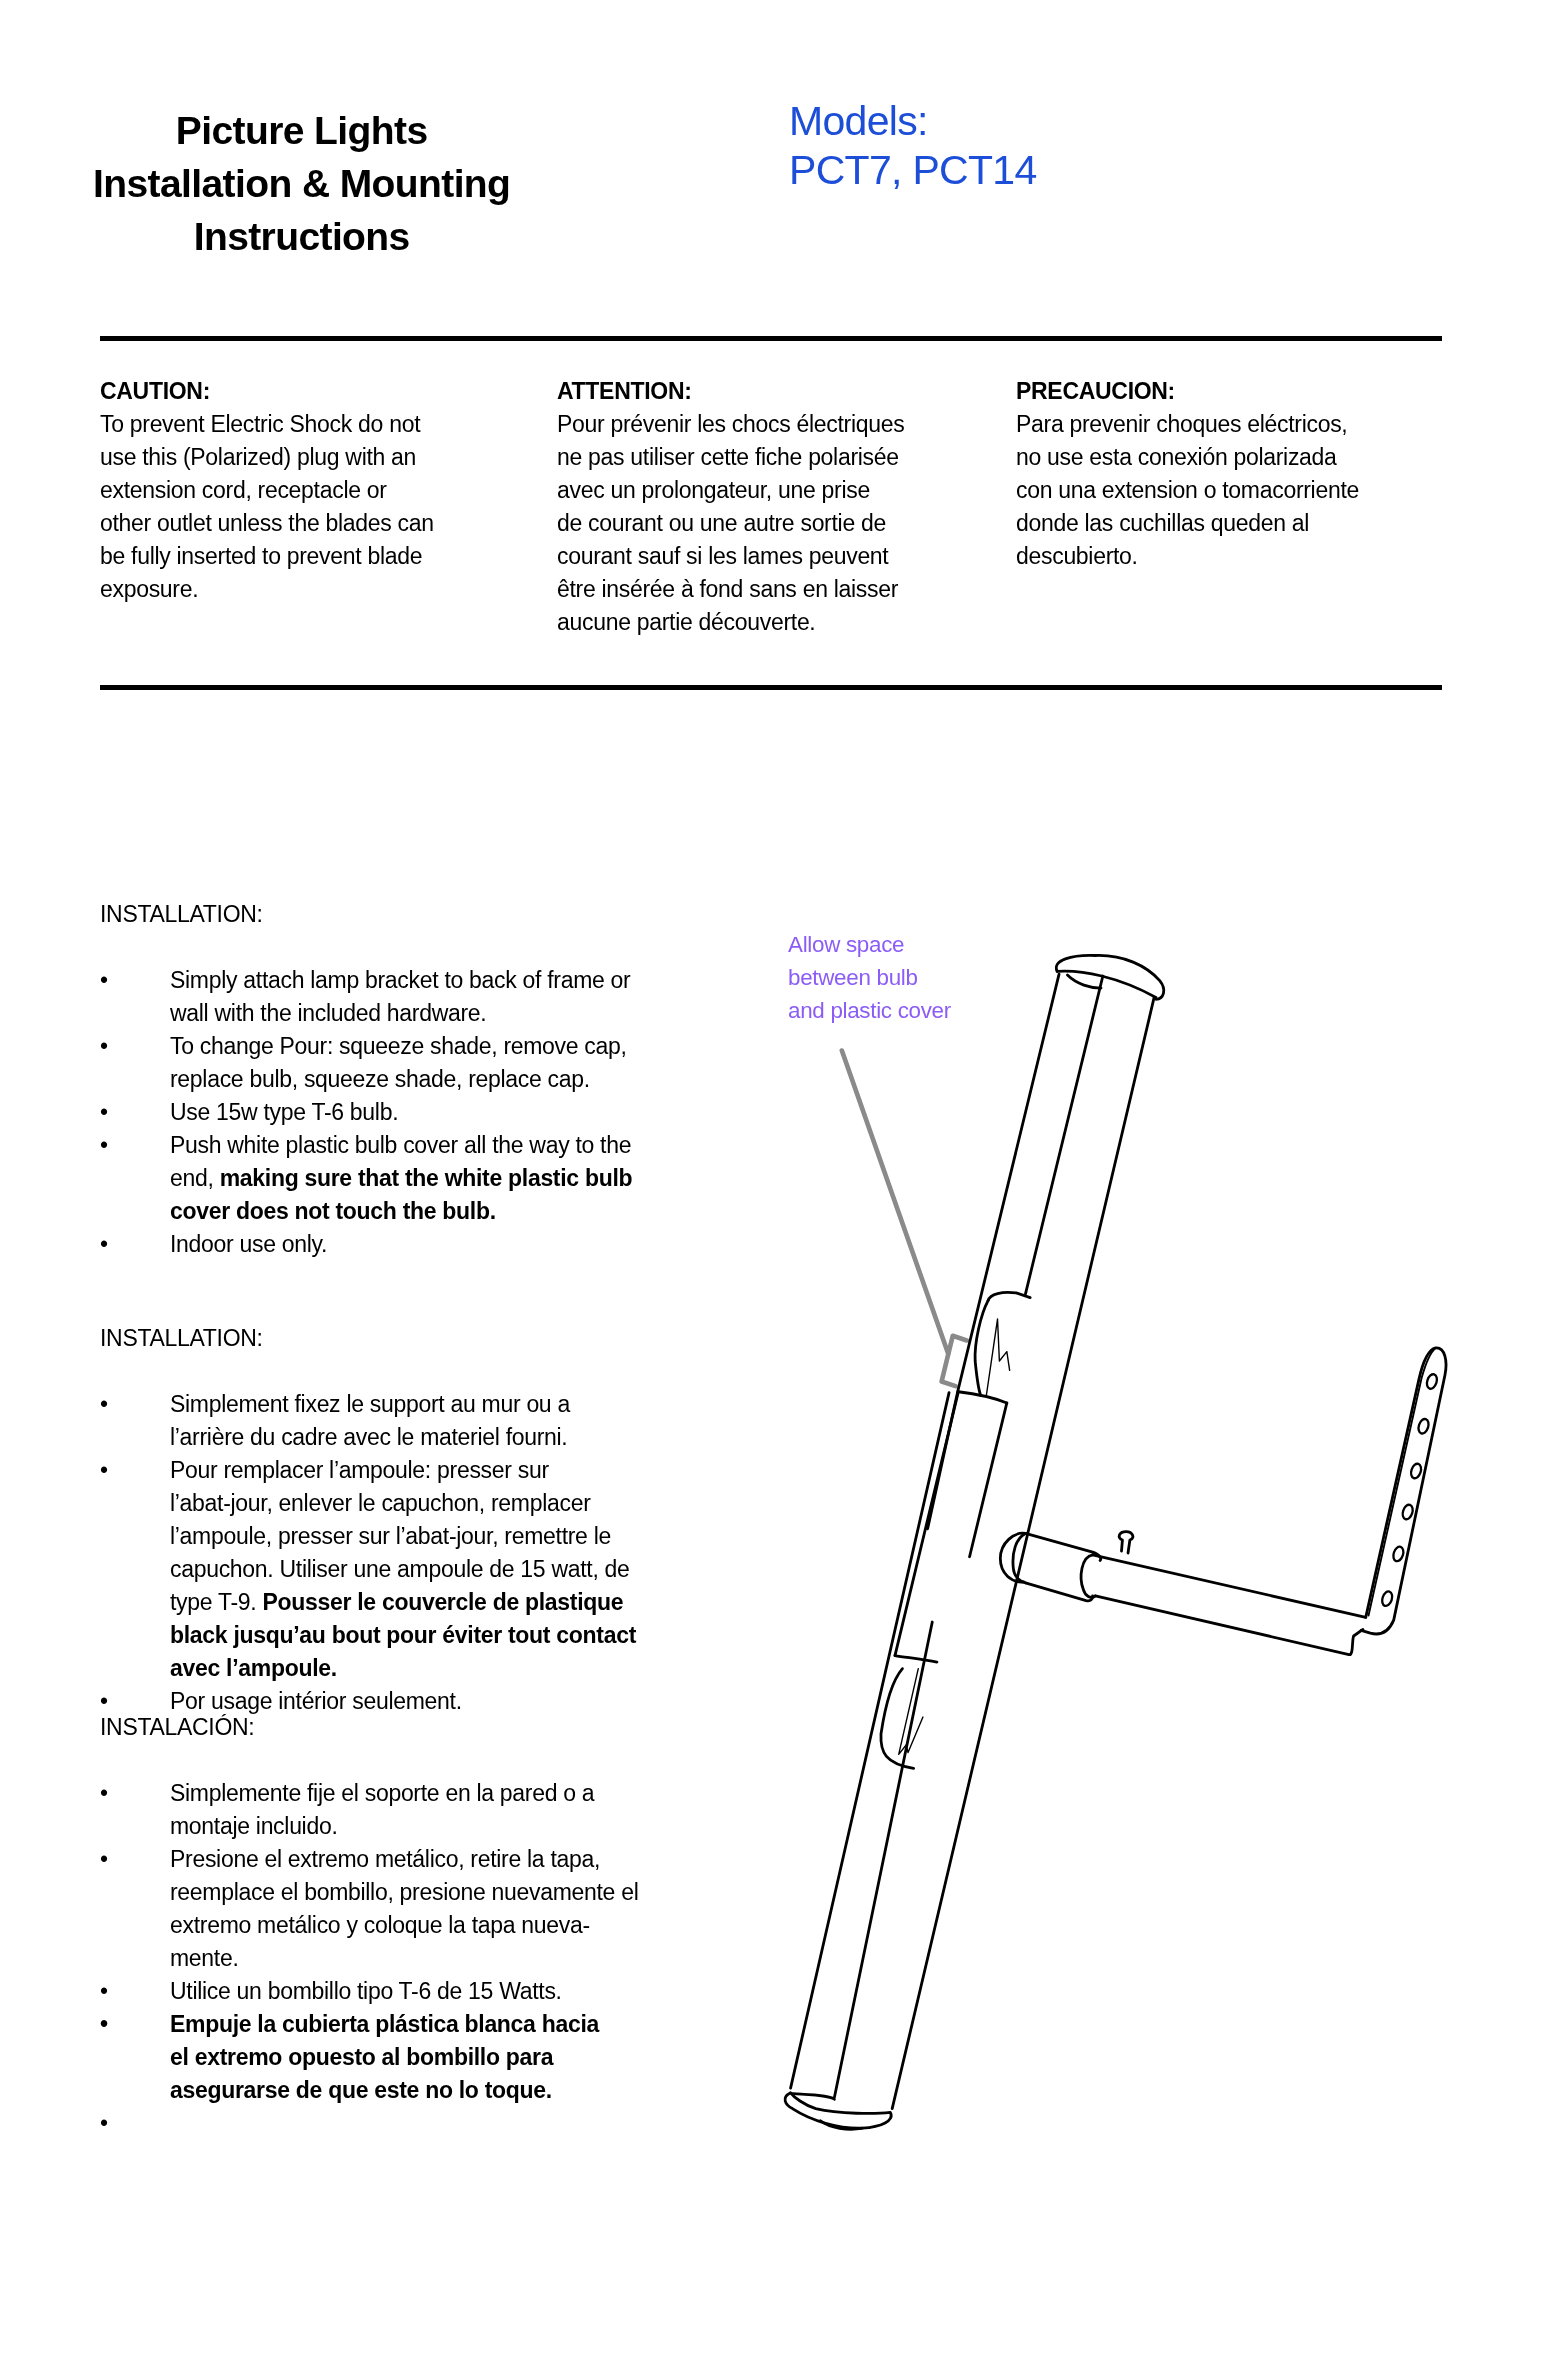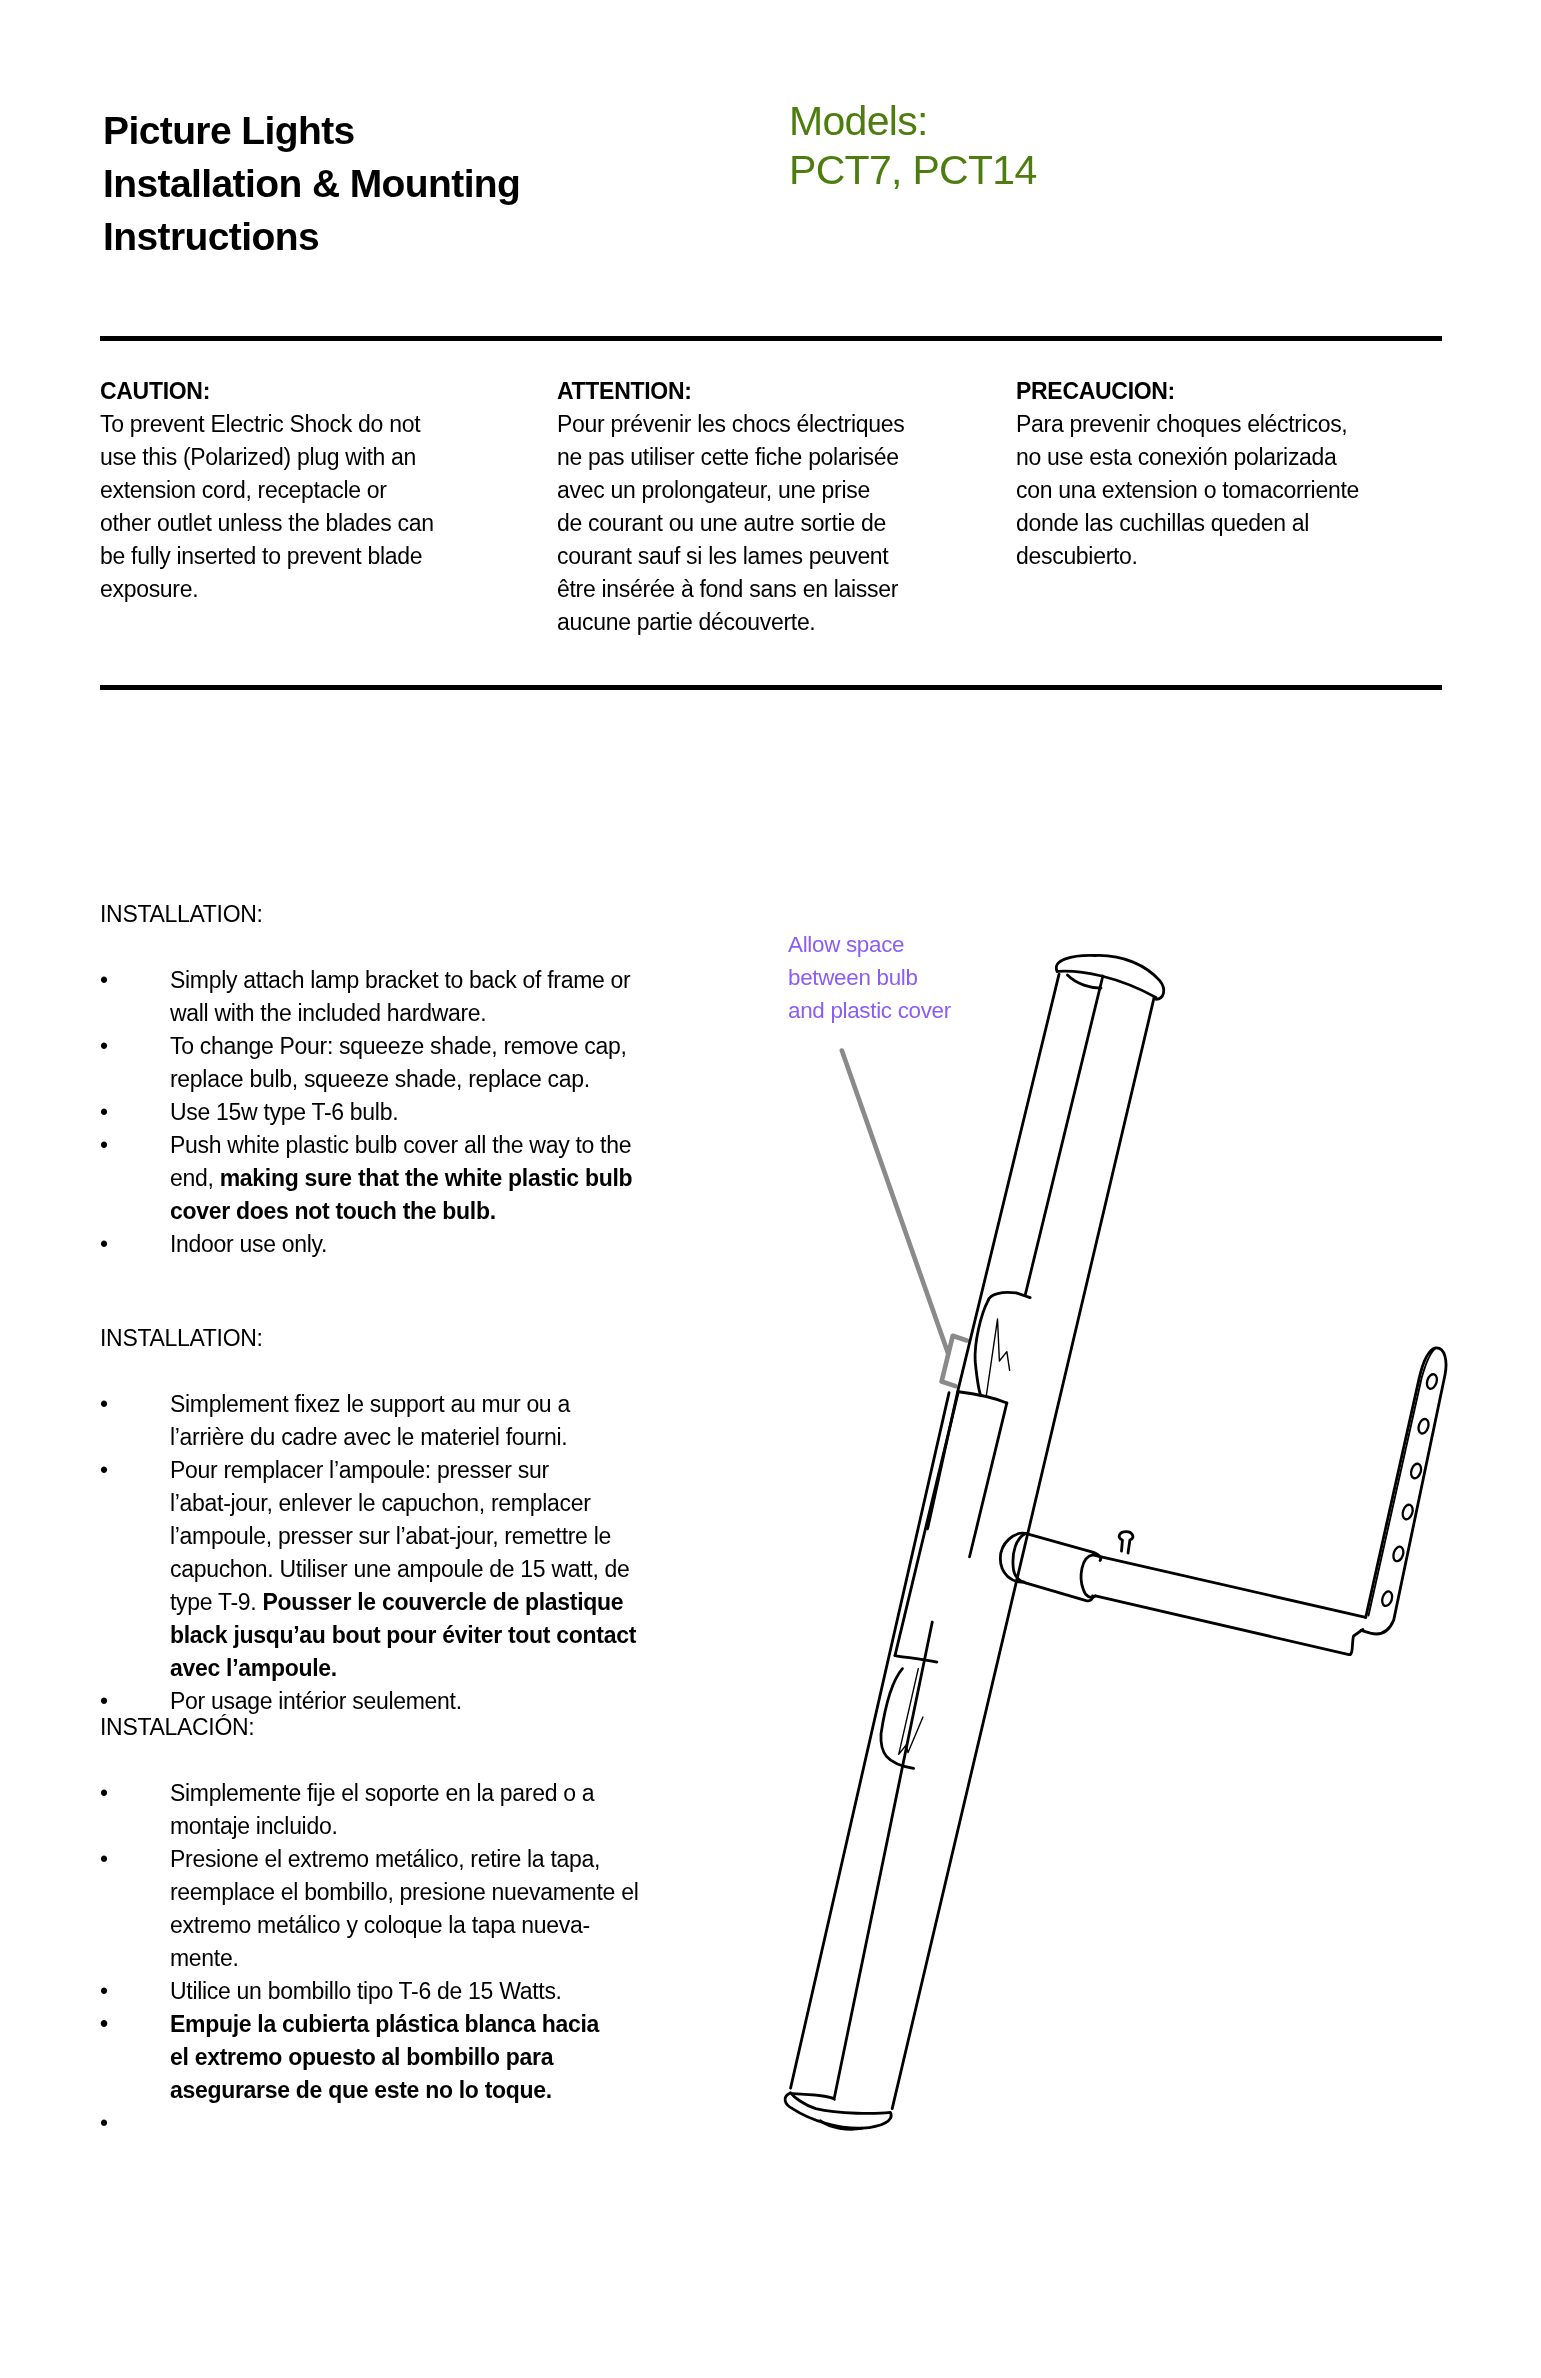--- a/index.html
+++ b/index.html
@@ -1,23 +1,23 @@
 <!DOCTYPE html>
 <html style="font-size:15px"><head>
 <meta charset="utf-8">
 <style>
   html, body { margin: 0; padding: 0; background: #ffffff; }
   body { width: 1542px; height: 2378px; position: relative; overflow: hidden;
          font-family: "Liberation Sans", sans-serif; color: #000; }
   .abs { position: absolute; }
 
   
-  .title { left: 103px; top: 104px; font-weight: bold; font-size: 39px; line-height: 53px; letter-spacing: -0.6px; }
+  .title { left: 93px; top: 104px; font-weight: bold; font-size: 39px; line-height: 53px; letter-spacing: -0.6px; text-align: center; }
   .title .ln { display: block; white-space: nowrap; }
-  .models { left: 789px; top: 97px; font-size: 41px; line-height: 49px; font-weight: normal; letter-spacing: -0.7px; color: #4d7c0f; }
+  .models { left: 789px; top: 97px; font-size: 41px; line-height: 49px; font-weight: normal; letter-spacing: -0.7px; color: #1d4ed8; }
   .models .ln { display: block; white-space: nowrap; }
 
   .rule { left: 100px; width: 1342px; height: 4.7px; background: #000; }
 
   
   .col { top: 375px; width: 438px; font-size: 23px; line-height: 33px; letter-spacing: -0.3px; }
   .col .hd { font-weight: bold; display: block; white-space: nowrap; }
   .col .ln { display: block; white-space: nowrap; }
 
   

